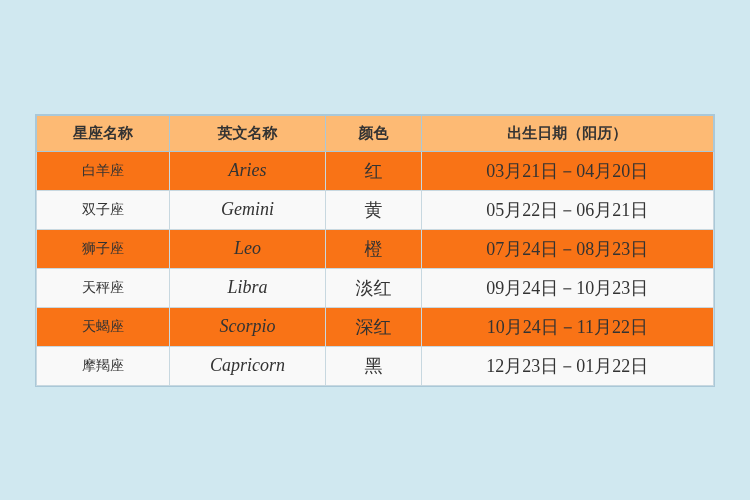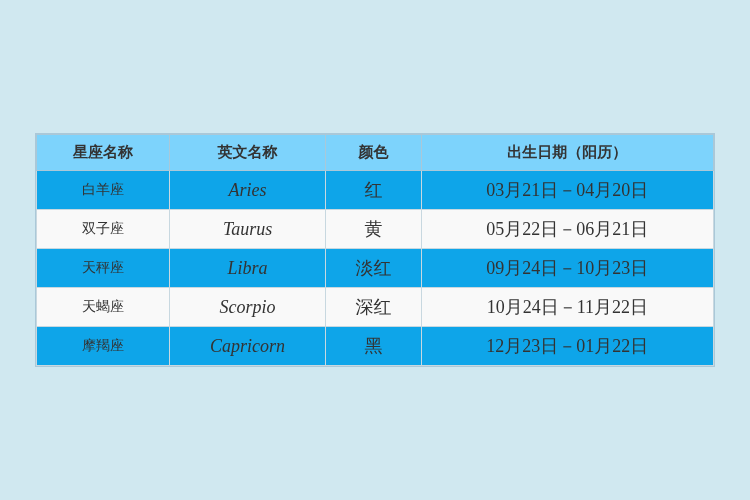--- a/index.html
+++ b/index.html
@@ -23,34 +23,34 @@
       border: 1px solid #aac8d8;
       width: 680px;
     }
 
     table {
       width: 100%;
       border-collapse: collapse;
     }
 
     thead tr {
-      background-color: #7dd3fc;
+      background-color: #fdba74;
     }
 
     thead th {
       border: 1px solid #aac8d8;
       padding: 8px 12px;
       text-align: center;
       font-size: 15px;
       font-weight: bold;
       color: #333;
     }
 
     tbody tr {
-      background-color: #0ea5e9;
+      background-color: #f97316;
     }
 
     tbody tr:nth-child(even) {
       background-color: #f9f9f9;
     }
 
     tbody td {
       border: 1px solid #c8d8e0;
       padding: 7px 12px;
       text-align: center;
@@ -81,23 +81,29 @@
     </thead>
     <tbody id="table-body">
     <tr>
           <td>白羊座</td>
           <td>Aries</td>
           <td>红</td>
           <td>03月21日－04月20日</td>
         </tr>
         <tr>
           <td>双子座</td>
-          <td>Taurus</td>
+          <td>Gemini</td>
           <td>黄</td>
           <td>05月22日－06月21日</td>
+        </tr>
+        <tr>
+          <td>狮子座</td>
+          <td>Leo</td>
+          <td>橙</td>
+          <td>07月24日－08月23日</td>
         </tr>
         <tr>
           <td>天秤座</td>
           <td>Libra</td>
           <td>淡红</td>
           <td>09月24日－10月23日</td>
         </tr>
         <tr>
           <td>天蝎座</td>
           <td>Scorpio</td>

